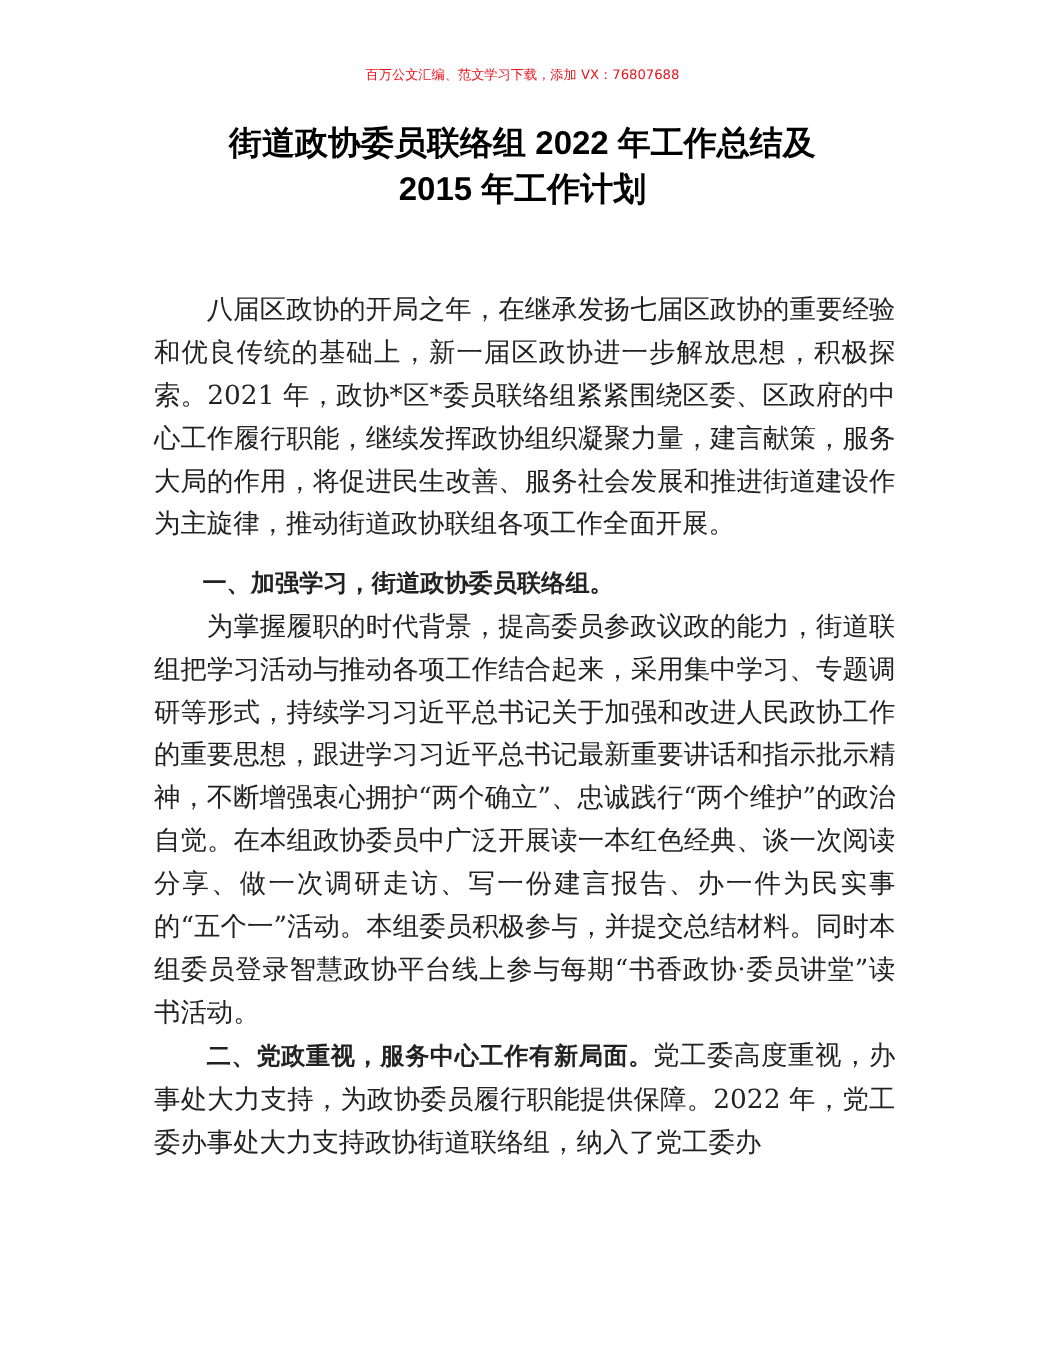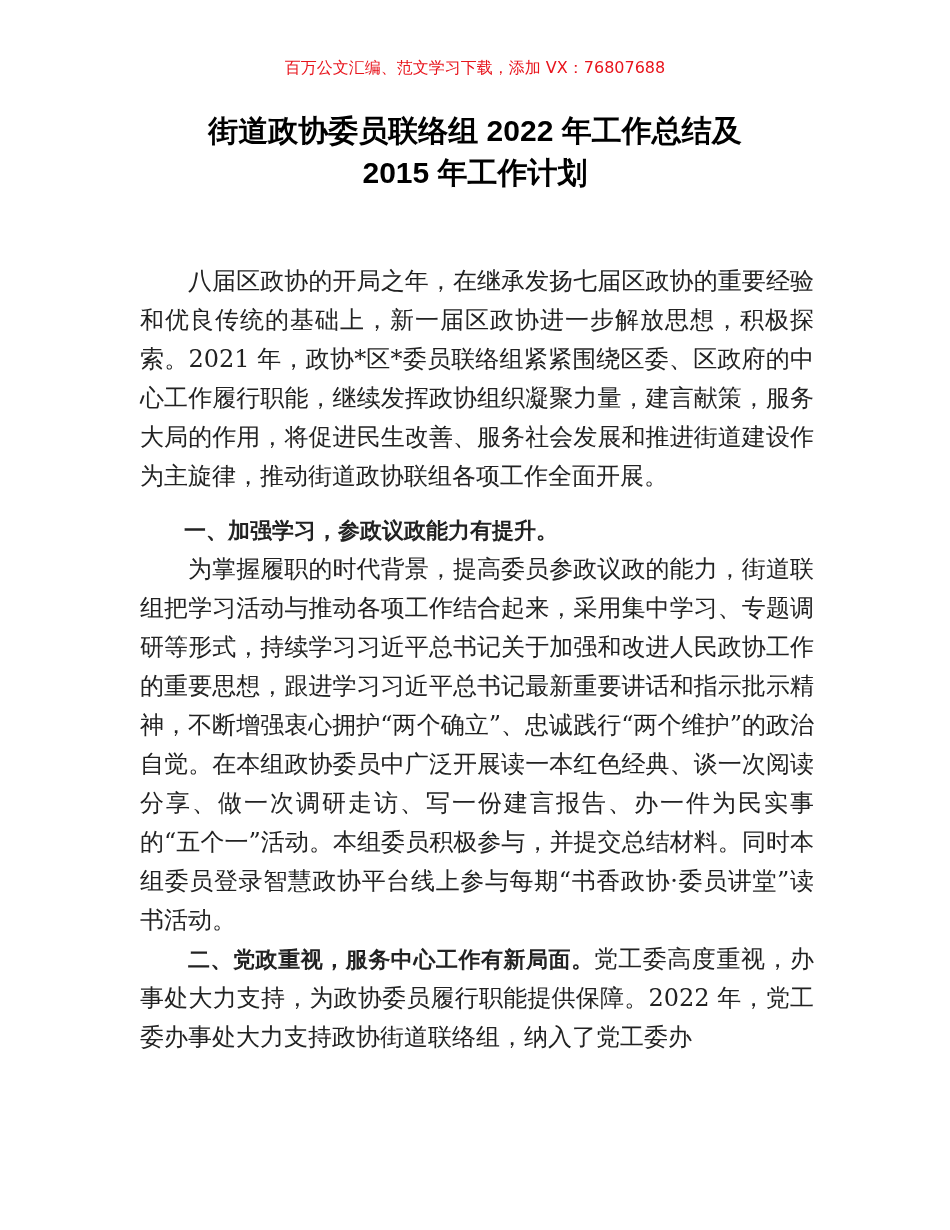--- a/index.html
+++ b/index.html
@@ -1,19 +1,19 @@
 <!DOCTYPE html>
 <html><head>
 <meta charset="utf-8">
 <style>
   html, body { margin: 0; padding: 0; background: #ffffff; }
   body { width: 950px; height: 1230px; position: relative; overflow: hidden; }
   .watermark {
     position: absolute; left: 0; top: 54px; width: 950px; text-align: center;
-    font-family: "DejaVu Sans", sans-serif; font-size: 16px; color: #e8141c;
+    font-family: "DejaVu Sans", sans-serif; font-size: 12px; color: #e8141c;
     line-height: 28px;
   }
   .title {
     position: absolute; left: 100px; top: 110px; width: 750px; text-align: center;
     font-family: Liberation Sans, sans-serif; font-weight: bold; font-size: 30px;
     line-height: 42px; color: #000;
   }
   .body {
     position: absolute; left: 140px; top: 262px; width: 674px;
     font-family: "DejaVu Serif", serif; font-size: 24px; line-height: 39px;
@@ -32,16 +32,16 @@
 
 <div class="watermark">百万公文汇编、范文学习下载，添加 VX：76807688</div>
 
 <div class="title">
   <div>街道政协委员联络组 2022 年工作总结及</div>
   <div>2015 年工作计划</div>
 </div>
 
 <div class="body">
   <p>八届区政协的开局之年，在继承发扬七届区政协的重要经验和优良传统的基础上，新一届区政协进一步解放思想，积极探索。2021 年，政协*区*委员联络组紧紧围绕区委、区政府的中心工作履行职能，继续发挥政协组织凝聚力量，建言献策，服务大局的作用，将促进民生改善、服务社会发展和推进街道建设作为主旋律，推动街道政协联组各项工作全面开展。</p>
-  <h2>一、加强学习，参政议政能力有提升。</h2>
+  <h2>一、加强学习，街道政协委员联络组。</h2>
   <p class="gap">为掌握履职的时代背景，提高委员参政议政的能力，街道联组把学习活动与推动各项工作结合起来，采用集中学习、专题调研等形式，持续学习习近平总书记关于加强和改进人民政协工作的重要思想，跟进学习习近平总书记最新重要讲话和指示批示精神，不断增强衷心拥护“两个确立”、忠诚践行“两个维护”的政治自觉。在本组政协委员中广泛开展读一本红色经典、谈一次阅读分享、做一次调研走访、写一份建言报告、办一件为民实事的“五个一”活动。本组委员积极参与，并提交总结材料。同时本组委员登录智慧政协平台线上参与每期“书香政协·委员讲堂”读书活动。</p>
   <p class="gap"><span class="bold-lead">二、党政重视，服务中心工作有新局面。</span><span>党工委高度重视，办事处大力支持，为政协委员履行职能提供保障。2022 年，党工委办事处大力支持政协街道联络组，纳入了党工委办</span></p>
 </div>
 
 </body></html>

